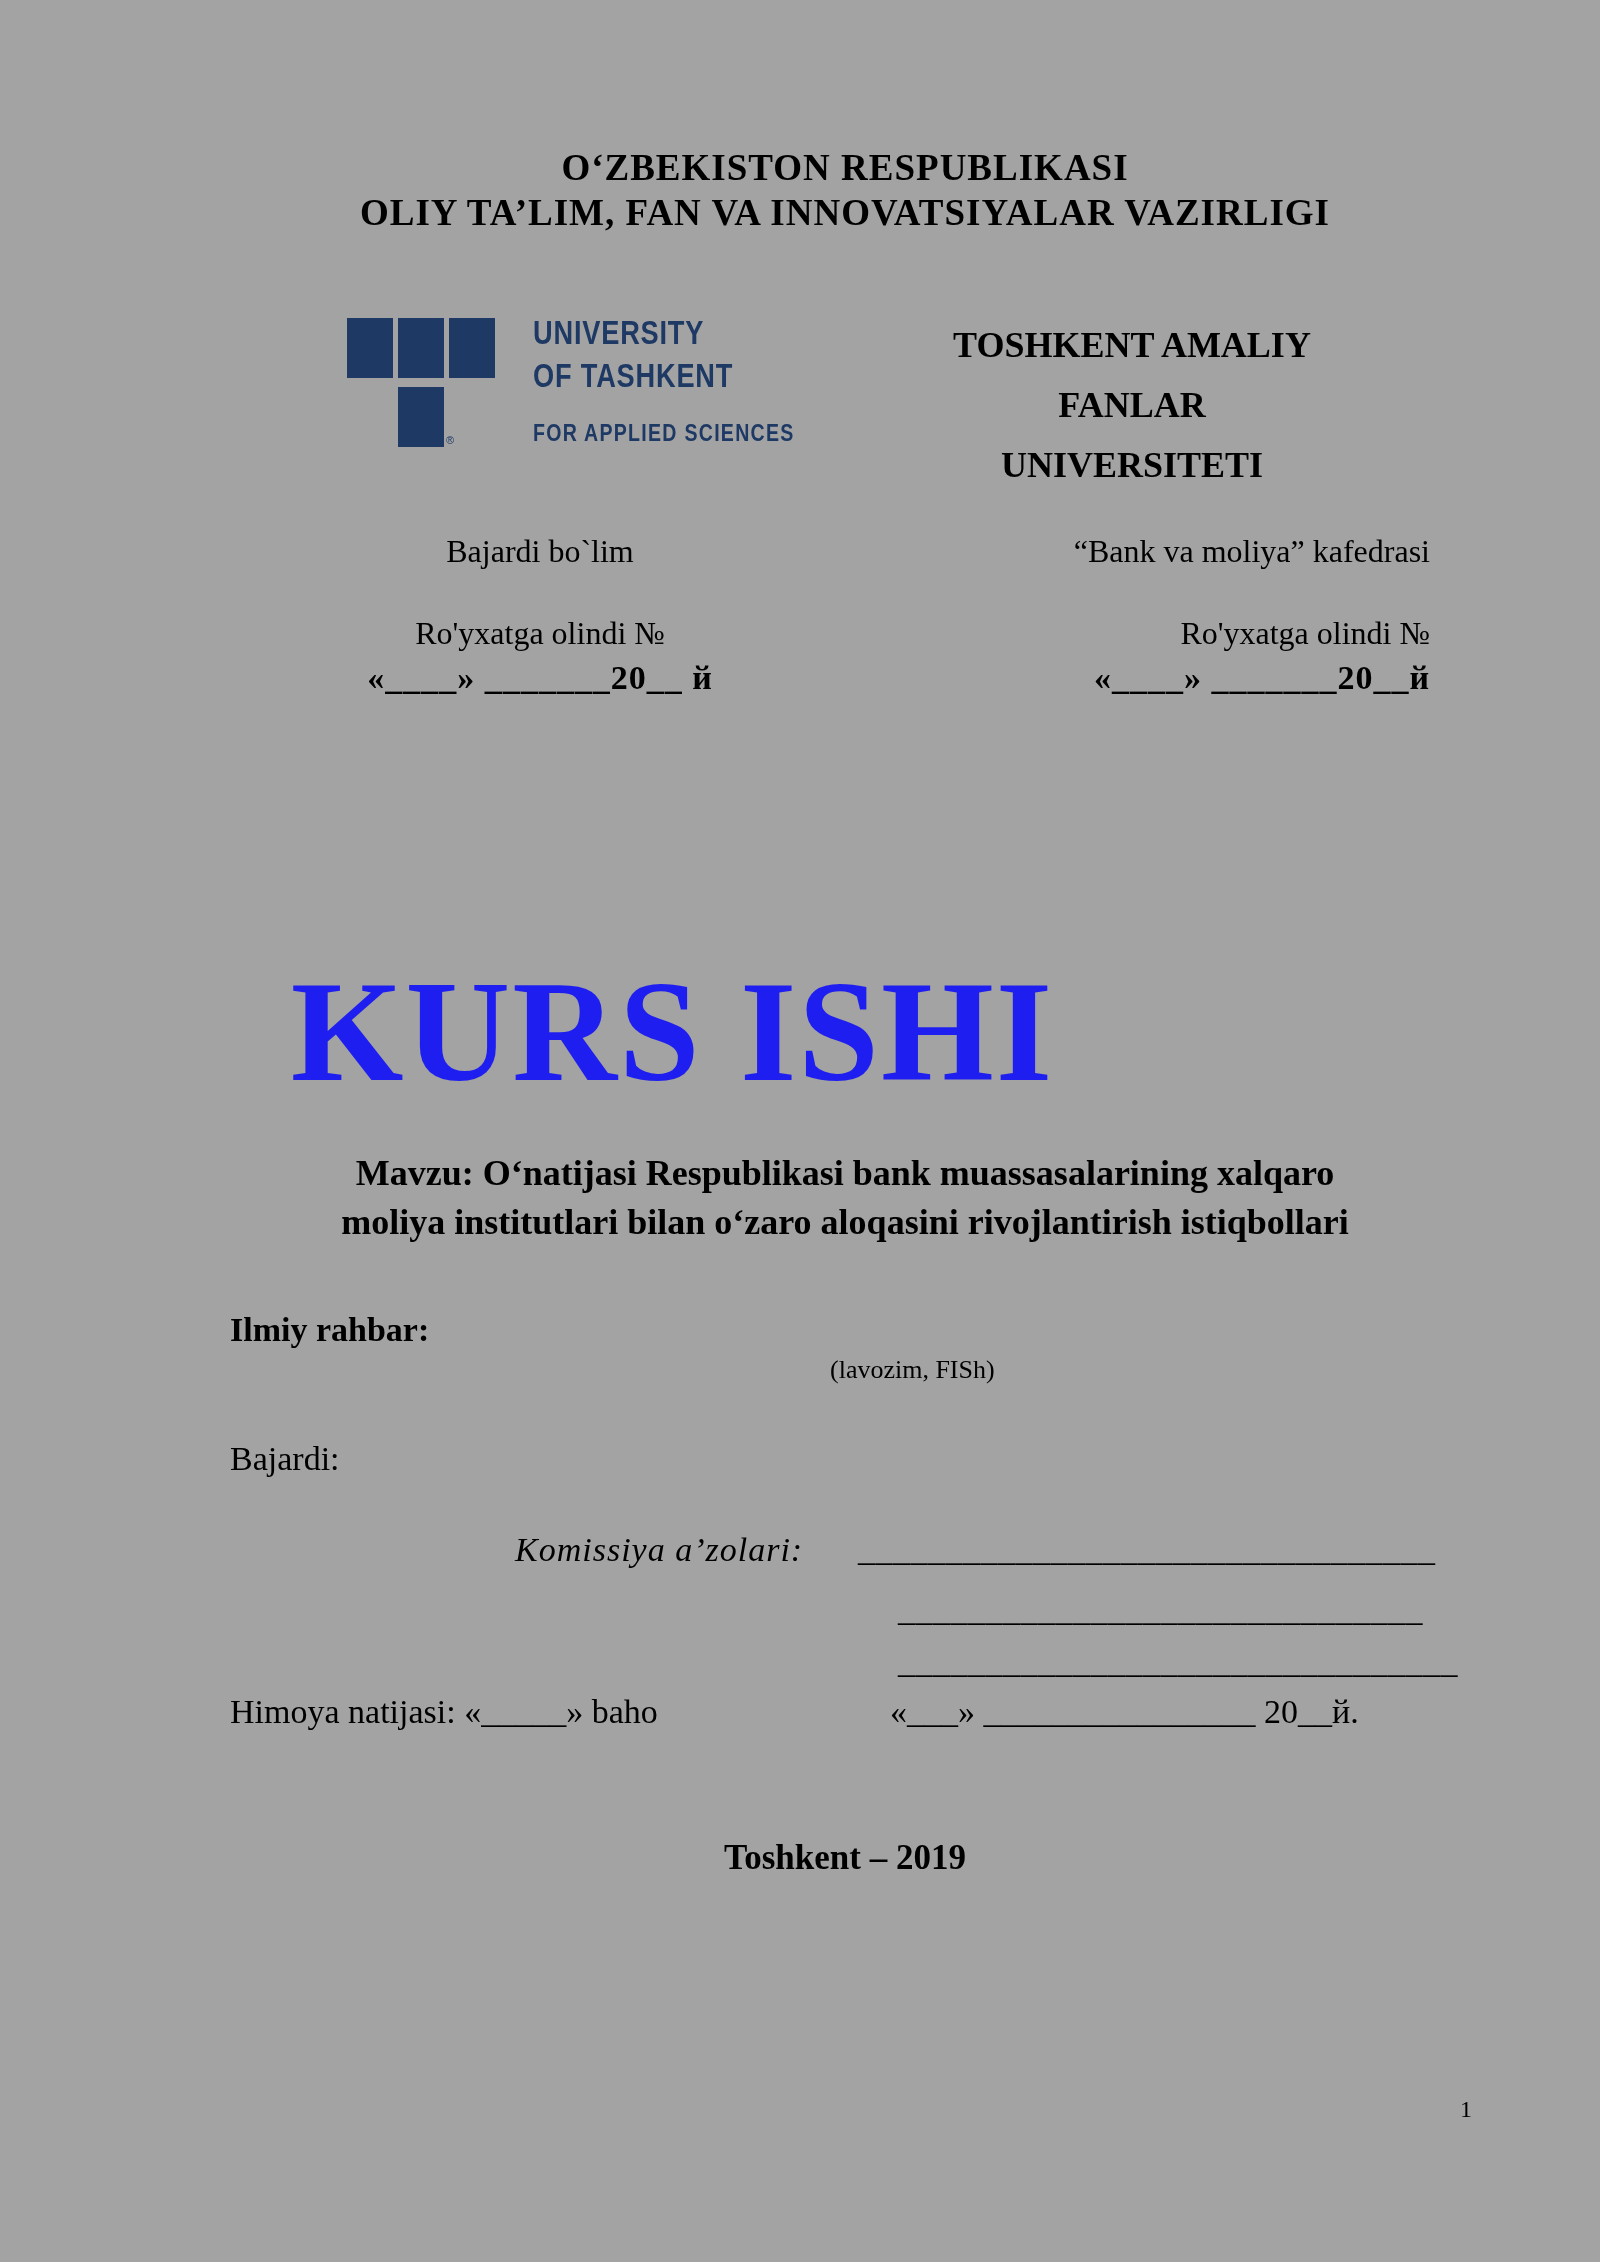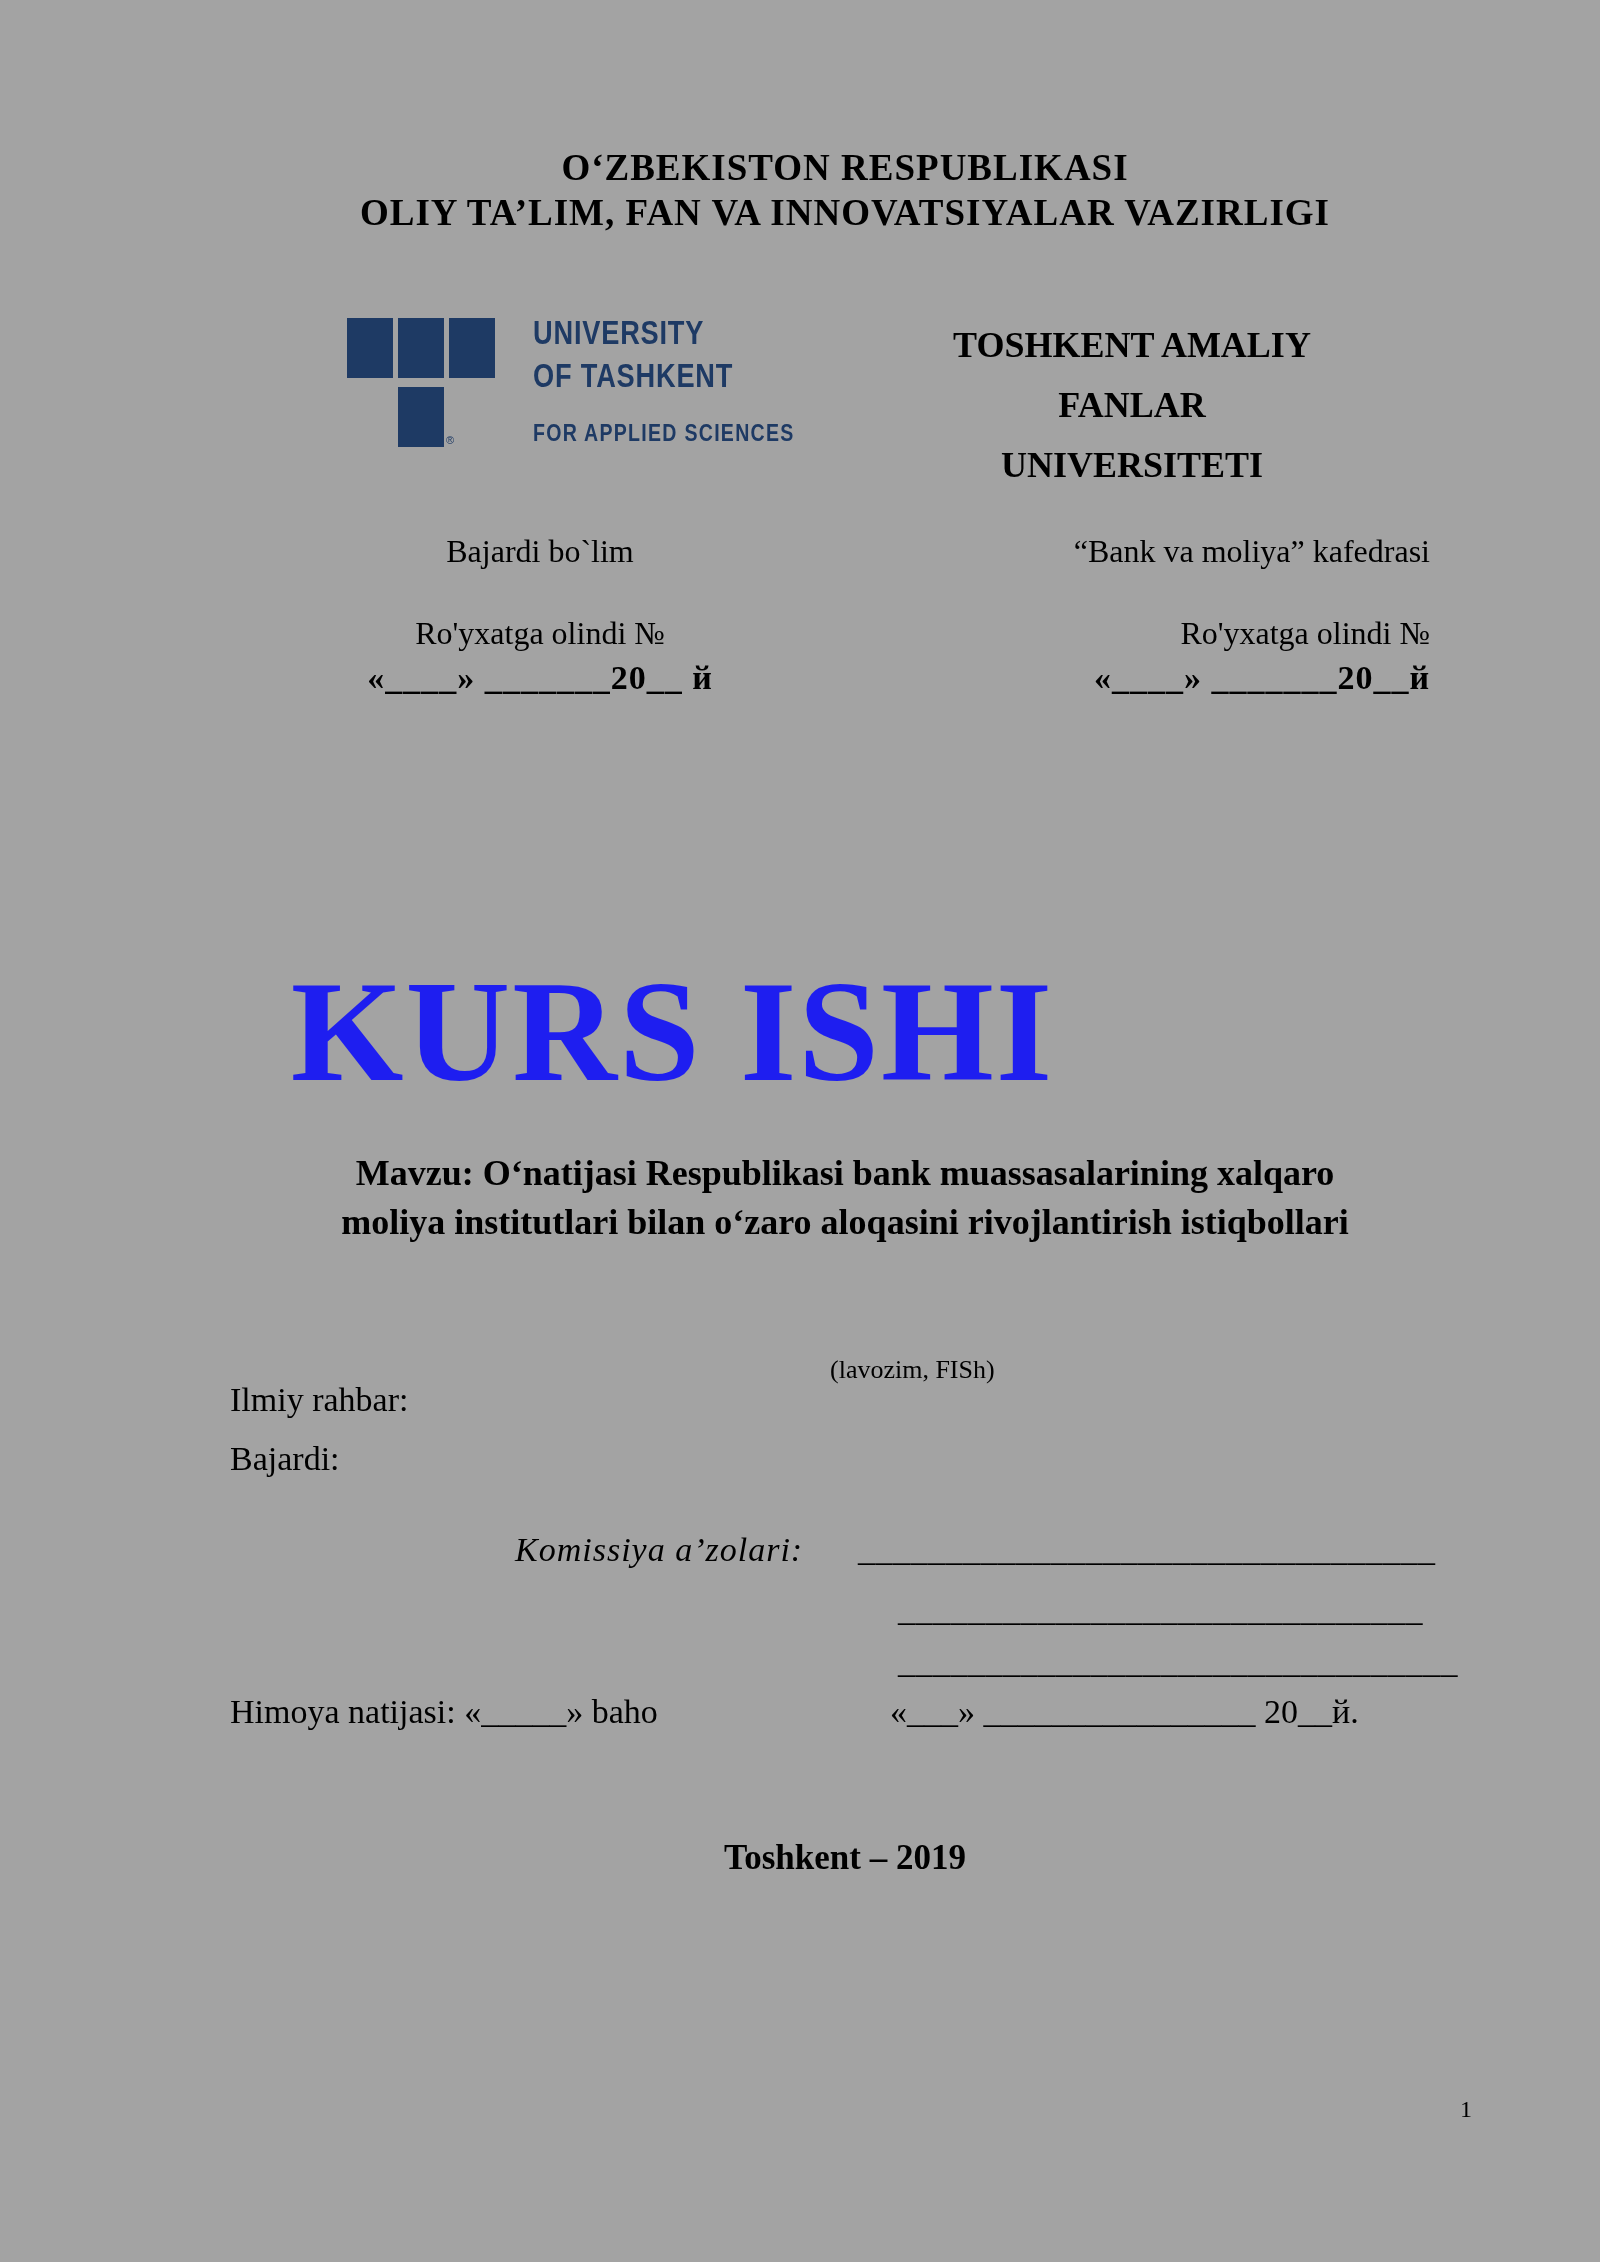--- a/index.html
+++ b/index.html
@@ -46,21 +46,21 @@
   .kurs {
     left:250px; top:944px; width:845px; text-align:center;
     font-size:145px; font-weight:bold; letter-spacing:2px; line-height:1;
     color:#1e1ef0; white-space:nowrap;margin-top:15px;
   }
 
   .topic { left:230px; top:1149px; width:1230px; text-align:center;
     font-size:36px; font-weight:bold; line-height:49px; }
 
   .label34 { font-size:34px; white-space:nowrap; }
-  .ilmiy   { left:230px; top:1381px; }
+  .ilmiy   { left:230px; top:1311px;font-weight:bold; }
   .lavozim { left:830px; top:1355px; font-size:26px; white-space:nowrap; }
   .bajardi { left:230px; top:1440px; }
   .kom-label { left:515px; top:1531px; font-size:34px; letter-spacing:1px; white-space:nowrap;font-style:italic; }
   .sig { font-size:34px; letter-spacing:0.5px; white-space:nowrap; }
   .sig1 { left:858px; top:1531px; }
   .sig2 { left:898px; top:1591px; }
   .sig3 { left:898px; top:1643px; }
   .himoya-left  { left:230px; top:1693px; }
   .himoya-right { left:890px; top:1693px; }
 

